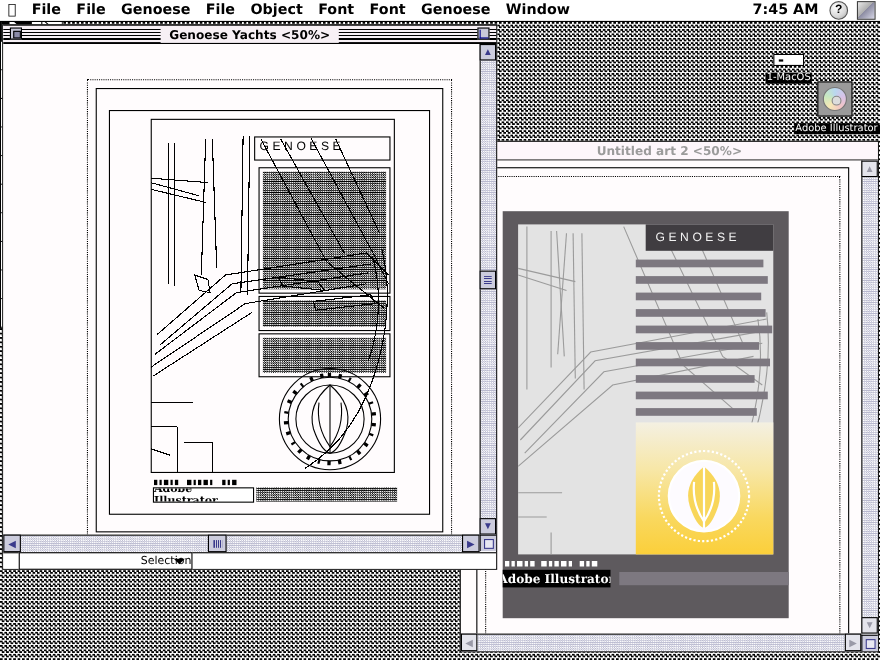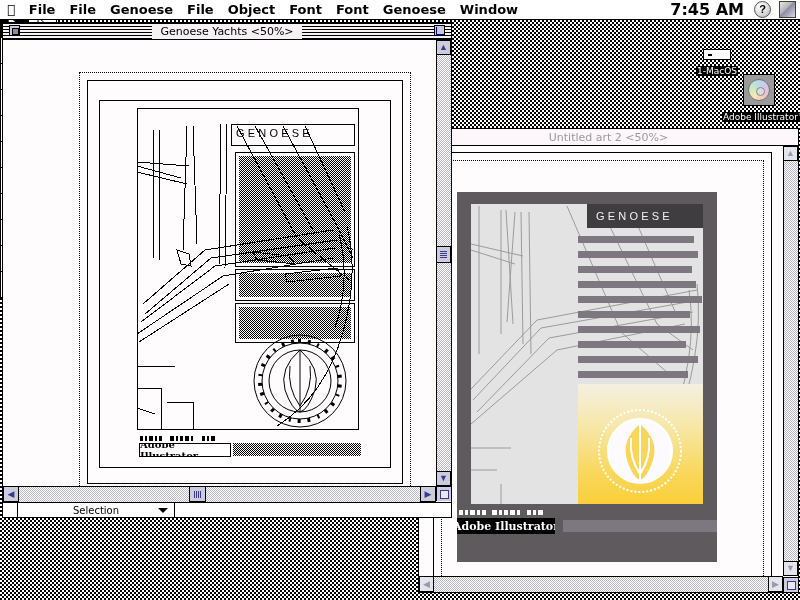--- a/index.html
+++ b/index.html
@@ -22,21 +22,21 @@
     background: #fff; border-bottom: 1px solid #000;
     display: flex; align-items: center; z-index: 100;
   }
   #menubar .mitem {
     font-size: 13px; font-weight: bold; color: #000;
     padding: 0 7px; line-height: 19px; white-space: nowrap;
     font-family: "DejaVu Sans", sans-serif;
   }
   #apple-menu { padding: 0 10px 0 12px; font-size: 14px; line-height: 18px; }
   #menubar .spacer { flex: 1 1 auto; }
-  #clock { font-size: 16px; font-weight: bold; padding: 0 6px; font-family: "DejaVu Sans", sans-serif; margin-left: 23px;}
+  #clock { font-size: 13px; font-weight: bold; padding: 0 6px; font-family: "DejaVu Sans", sans-serif; margin-left: 23px;}
   .mb-icon { width: 17px; height: 17px; margin: 0 4px; position: relative; }
   .help-icon {
     border: 1px solid #555; border-radius: 50%;
     background: radial-gradient(circle at 35% 30%, #fff 0%, #d8d8d8 60%, #a0a0a0 100%);
     font-size: 11px; font-weight: bold; text-align: center; line-height: 14px; color: #000;
   }
   .appswitch-icon {
     border: 1px solid #404040;
     background: linear-gradient(135deg,#e8e8e8 0%,#b0b0b0 45%,#8a8aa0 46%,#d8d8e8 100%);
     font-size: 8px; color: #113; line-height: 15px; padding-left: 1px;
@@ -81,21 +81,21 @@
   .titlebar {
     height: 17px; border-bottom: 1px solid #000;
     position: relative; display: flex; align-items: center; justify-content: center;
     background: #fdf6fb;
   }
   .titlebar.active {
     background-image: repeating-linear-gradient(
       to bottom, #000 0px, #000 1px, #f7f0f5 1px, #f7f0f5 3px);
   }
   .titlebar .ttl {
-    font-size: 11px; font-weight: normal; color: #000; background: #f7f0f5;
+    font-size: 11px; font-weight: bold; color: #000; background: #f7f0f5;
     padding: 0 8px; font-family: "DejaVu Sans", sans-serif; white-space: nowrap;
     line-height: 15px; z-index: 2;
   }
   .titlebar.inactive .ttl { color: #9b9b9b; background: transparent; }
   .closebox, .zoombox {
     position: absolute; width: 11px; height: 11px;
     border: 1px solid #000; background: #c8c8d8; z-index: 3;
   }
   .closebox { left: 6px; top: 2px; }
   .closebox::after{ content:""; position:absolute; left:2px; top:2px;
@@ -489,21 +489,21 @@
   <div id="g-hsb" class="sb-track">
     <div class="sb-btn" style="position:absolute;left:0;top:-1px;width:16px;height:16px;">◀</div>
     <div class="sb-thumb" style="left:186px; top:-1px; width:17px; height:16px;">
       <div class="grip" style="width:8px;height:7px;
         background:repeating-linear-gradient(to right,#3a3a8c 0 1px,transparent 1px 2px);"></div>
     </div>
     <div class="sb-btn" style="position:absolute;right:0;top:-1px;width:16px;height:16px;">▶</div>
   </div>
 
   <div id="g-status">
-    <div class="popup" style="left:14px; top:-1px; width:158px; height:16px;">
+    <div class="popup" style="left:14px; top:-1px; width:158px; height:16px;justify-content:flex-end;">
       <span>Selection</span>
       <span class="arrow"></span>
     </div>
   </div>
   <div class="grow-box" style="bottom:16px;"></div>
 </div>
 
 <div id="toolbox">
   <div class="tb-title">
     <div class="tb-close"></div>

